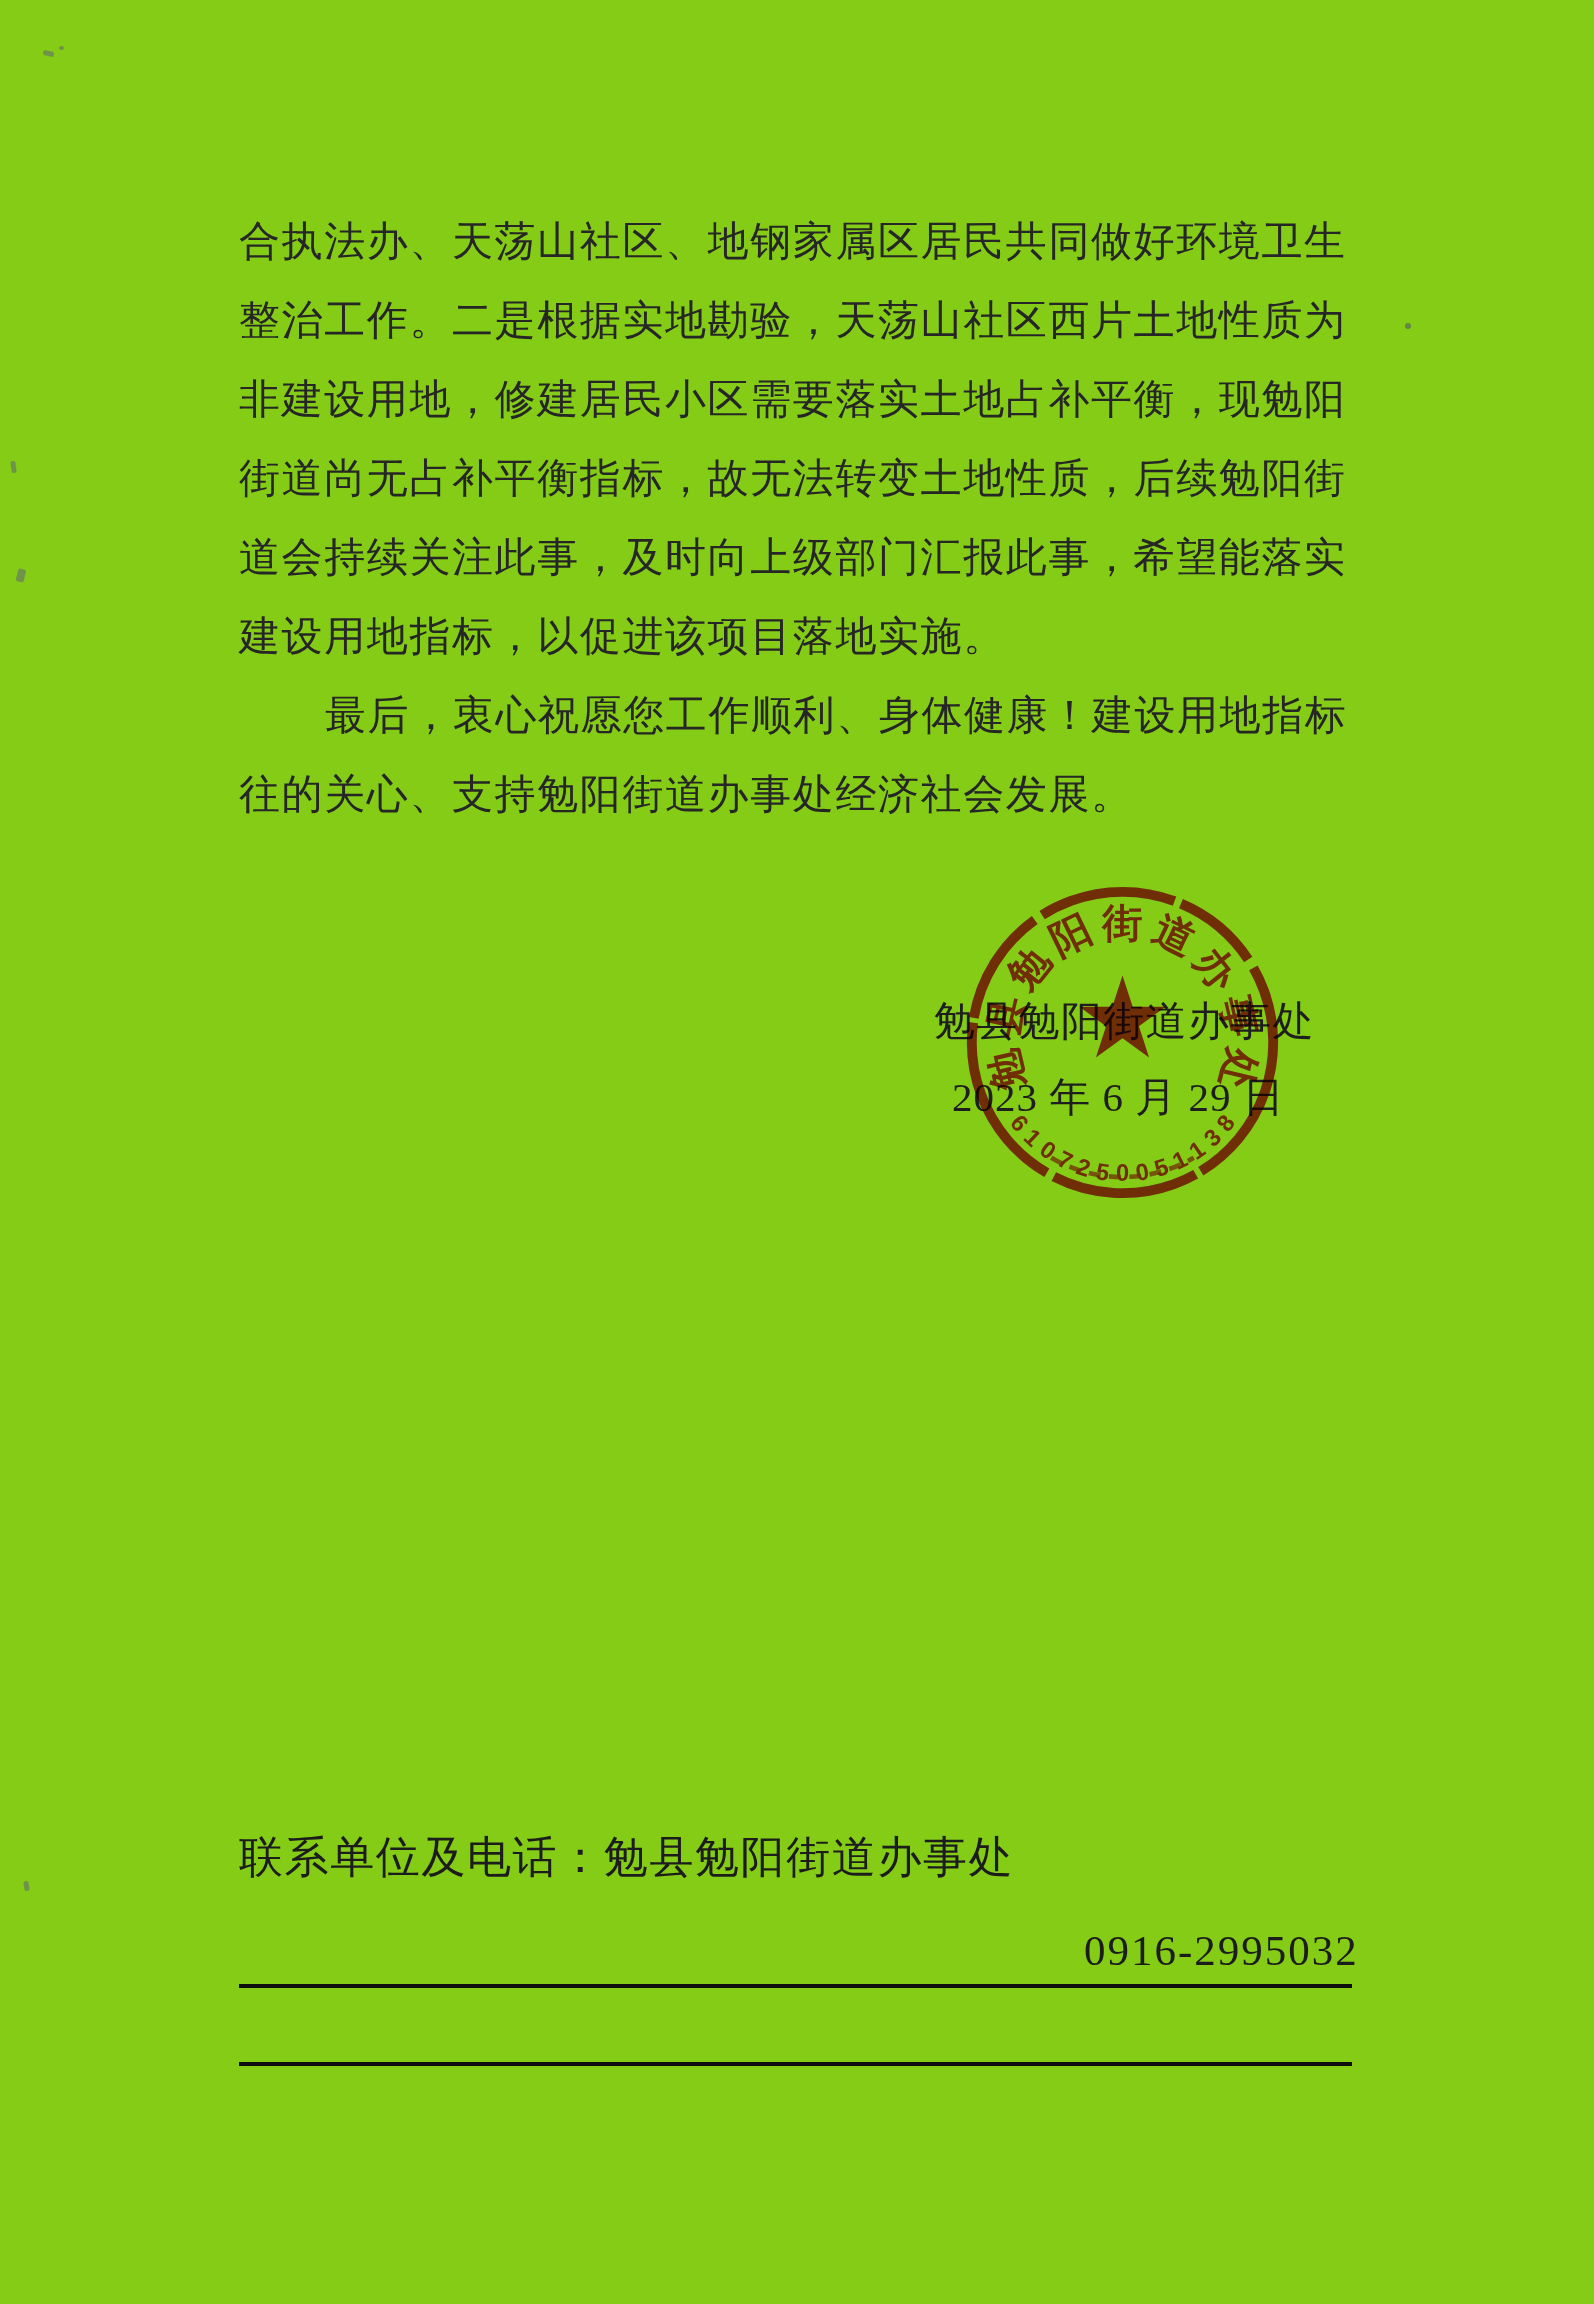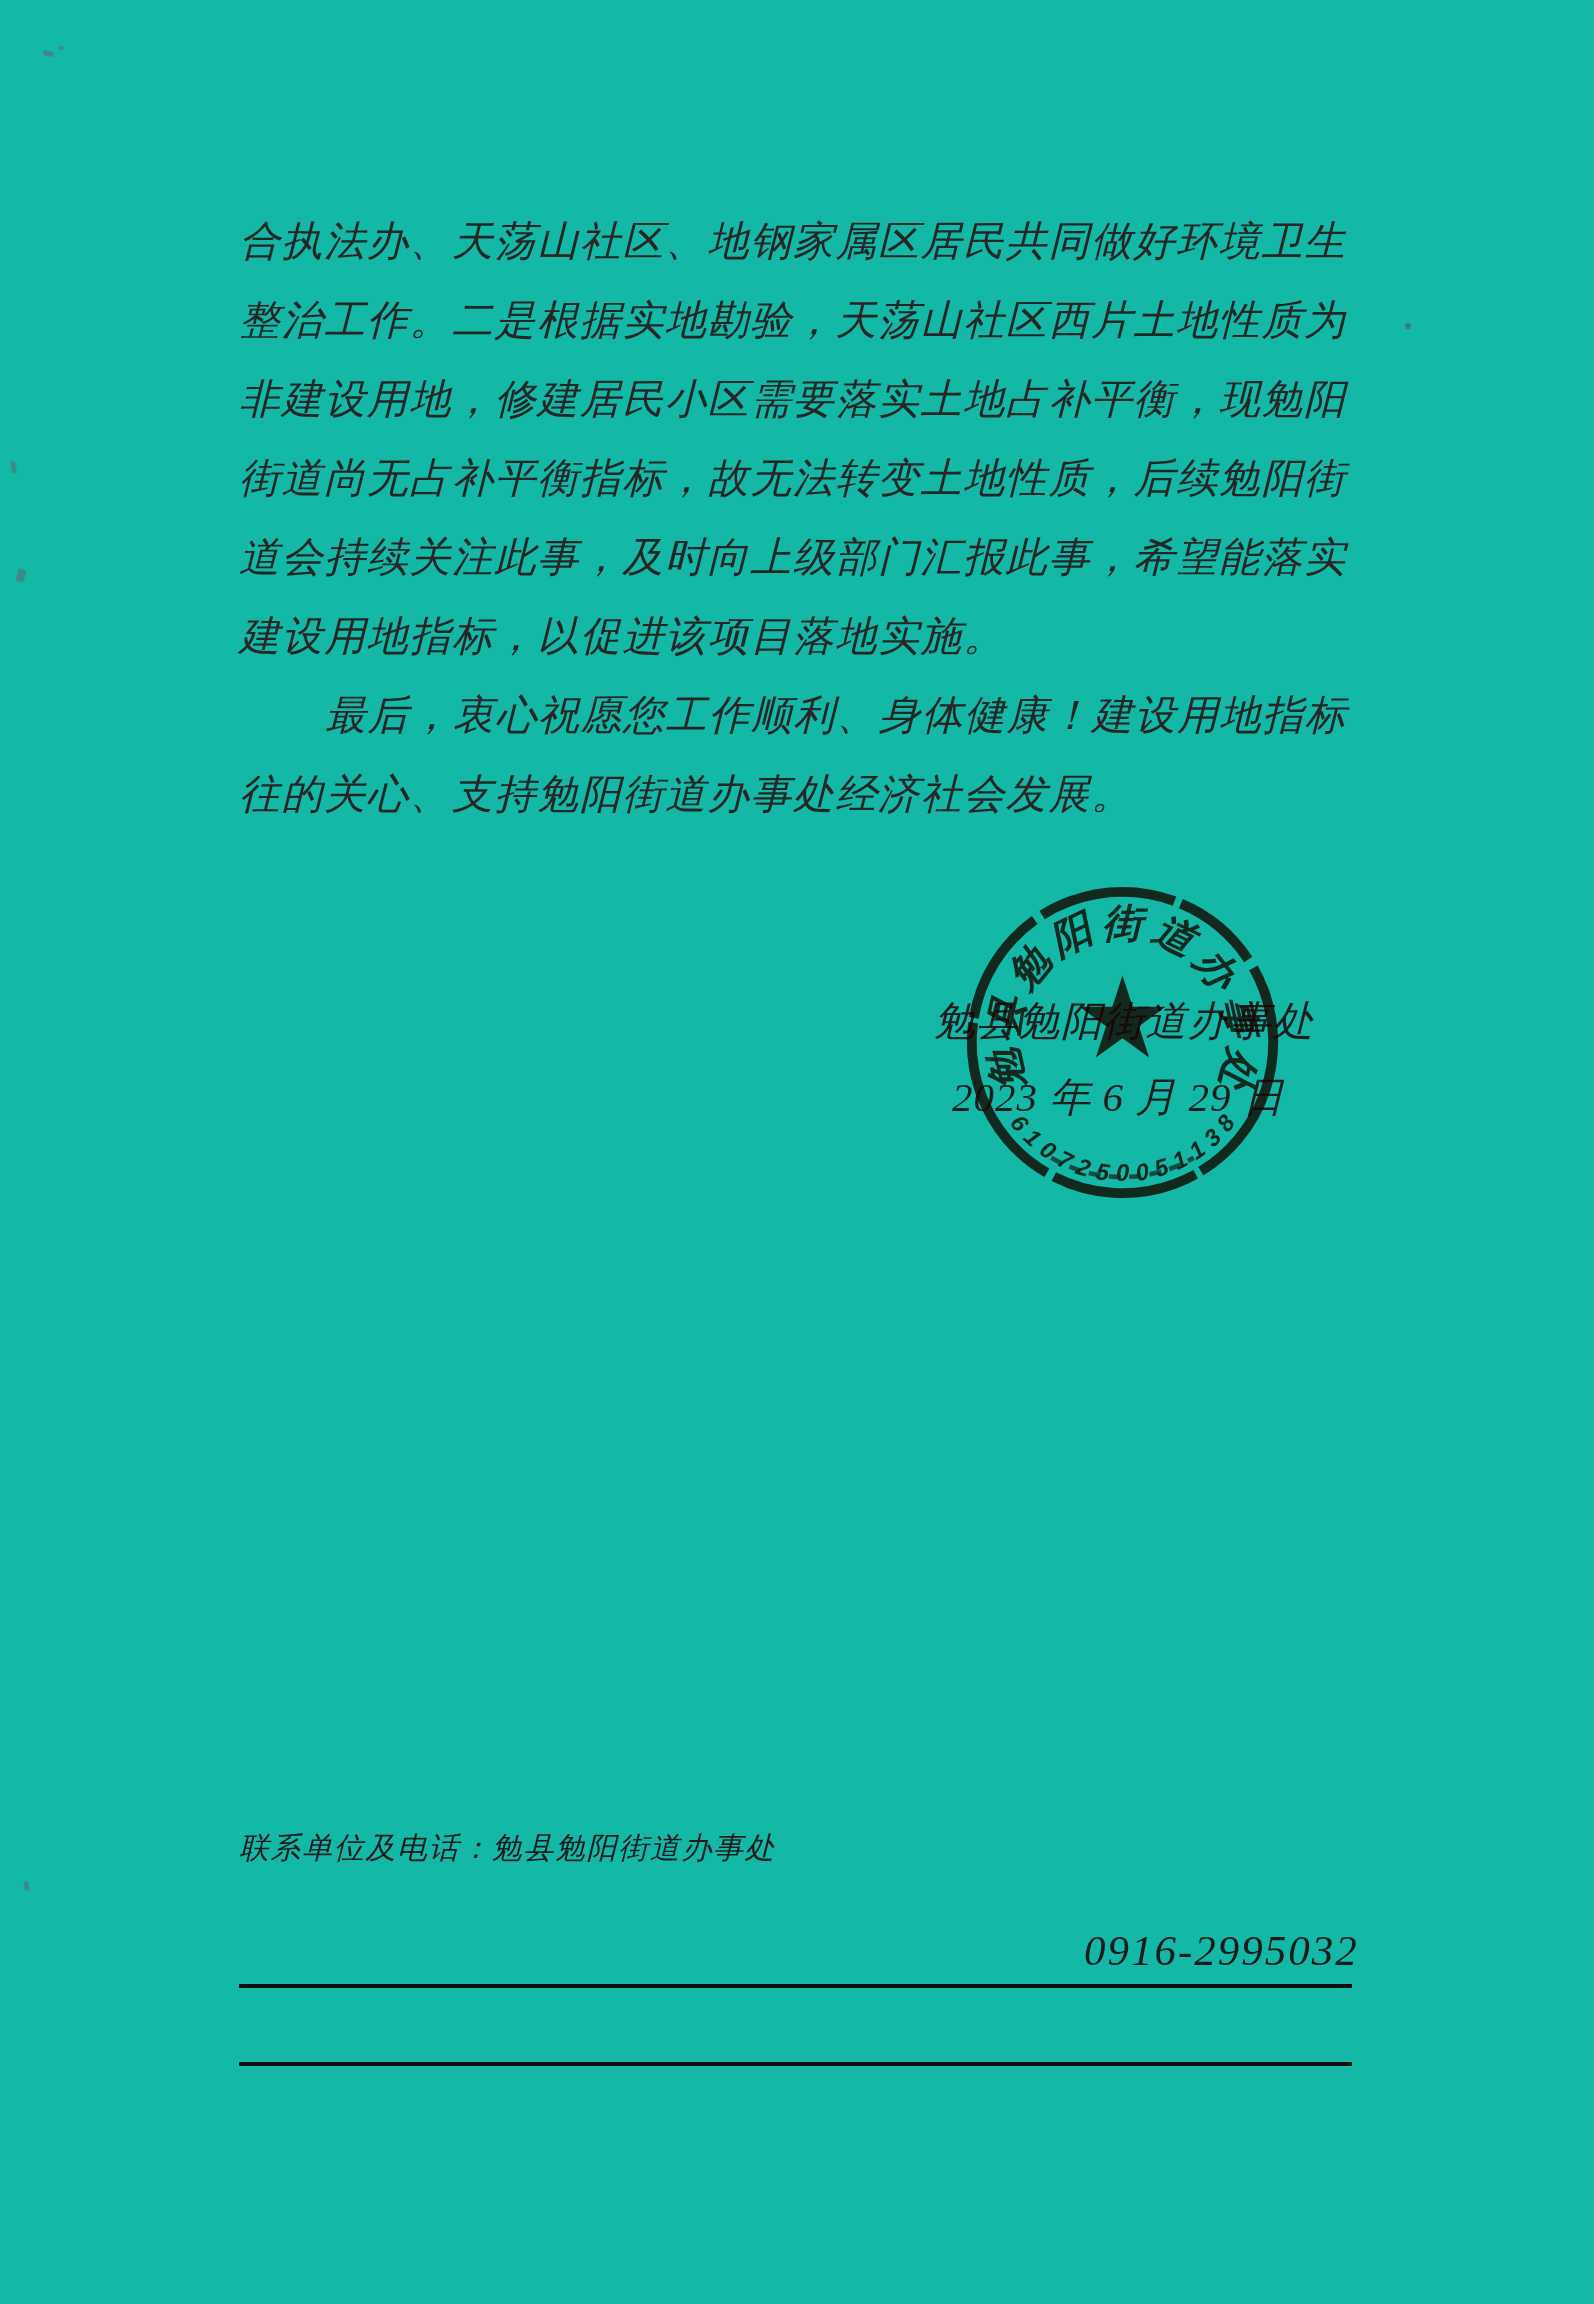--- a/index.html
+++ b/index.html
@@ -1,25 +1,24 @@
 <!DOCTYPE html>
 <html><head>
 <meta charset="utf-8">
 <title>Document</title>
 <style>
   html,body{margin:0;padding:0;background:#e8e9ec;}
   .page{
     position:relative;
     width:1595px;height:2304px;
     margin:0 auto;
-    background:#14b8a6;
+    background:#84cc16;
     overflow:hidden;
     font-family:"Liberation Serif","DejaVu Serif",serif;
     color:#242424;
-    font-style:italic;
   }
   
   .bodytext{position:absolute;left:239px;top:202px;width:1128px;}
   .tline{
     height:79px;line-height:79px;
     font-size:41px;letter-spacing:1.6px;
     white-space:nowrap;color:#262626;
   }
   .tline.indent{padding-left:86px;}
   
@@ -43,21 +42,21 @@
     text-anchor:middle;dominant-baseline:central;
   }
   .seal-digit{
     font-family:"Liberation Sans","DejaVu Sans",sans-serif;
     font-size:24px;font-weight:700;fill:#d42a1f;
     text-anchor:middle;dominant-baseline:central;
   }
   
   .foot-row1{
     position:absolute;left:239px;top:1828px;
-    font-size:30px;letter-spacing:1.6px;white-space:nowrap;color:#1c1c1c;
+    font-size:44px;letter-spacing:1.6px;white-space:nowrap;color:#1c1c1c;
   }
   .foot-phone{
     position:absolute;left:1084px;top:1926px;
     font-size:43px;letter-spacing:2px;white-space:nowrap;color:#1c1c1c;
   }
   .foot-row2{
     position:absolute;left:239px;top:2005px;
     font-size:41px;letter-spacing:1.6px;white-space:nowrap;color:#1c1c1c;
   }
   .rule{

